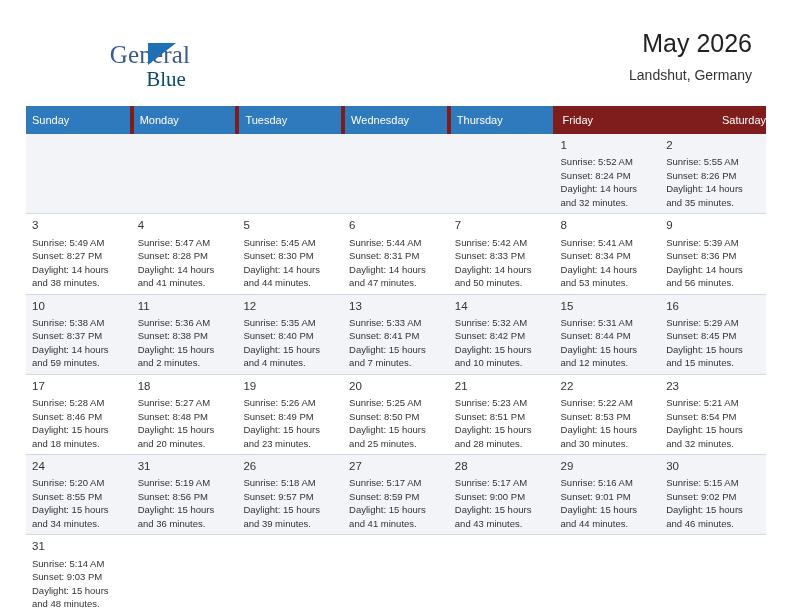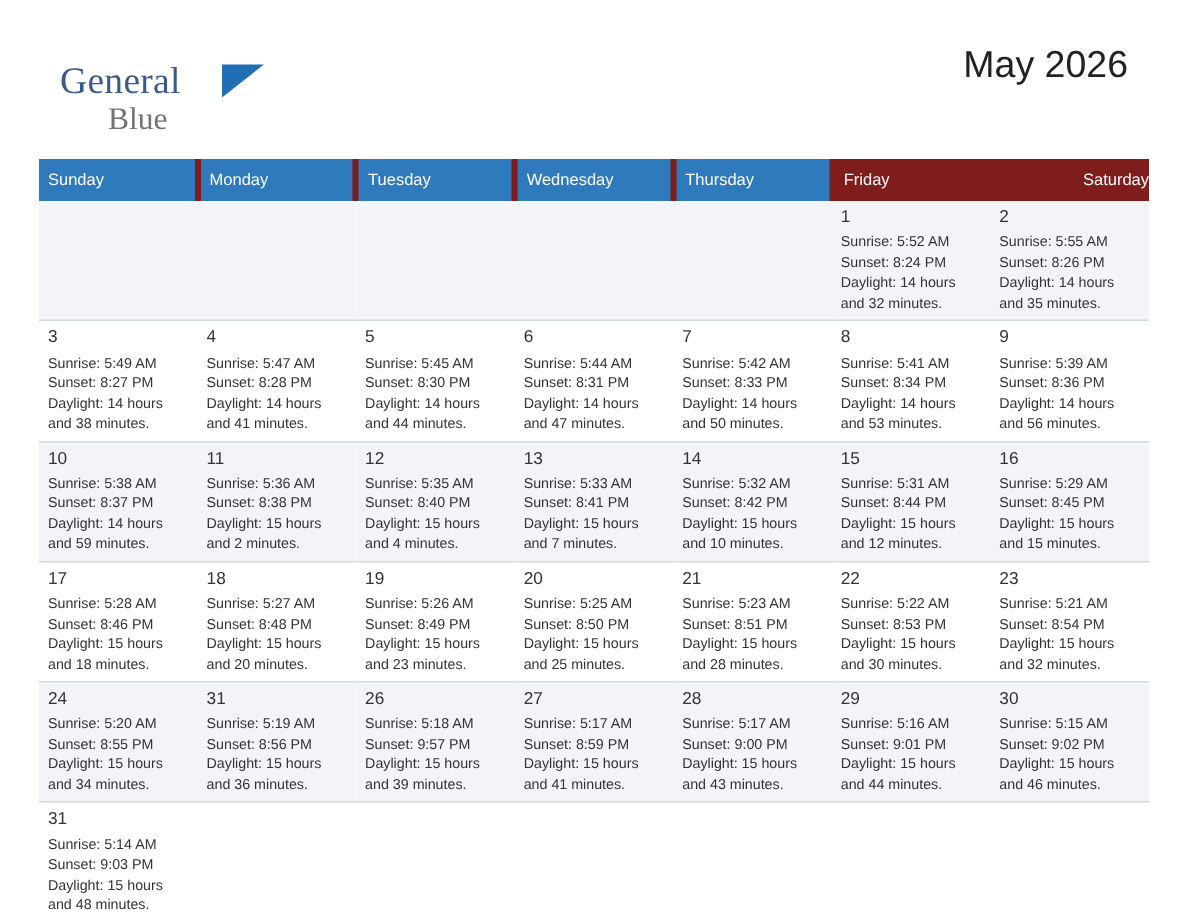--- a/index.html
+++ b/index.html
@@ -23,31 +23,32 @@
   }
   .header {
     position: relative;
     height: 76px;
   }
   .logo {
     position: absolute;
     left: 14px;
     top: 18px;
     width: 220px;
+    text-align: center;
   }
   .logo-general {
     font-size: 25px;
     color: #3a5a8c;
     letter-spacing: 0.2px;
     font-family: "Liberation Serif", serif;
     line-height: 1;
   }
   .logo-blue {
     font-size: 21px;
-    color: #737373;
+    color: #0c4a6e;
     font-family: "Liberation Serif", serif;
     line-height: 1;
     margin-top: 2px;
     margin-left: 32px;
   }
   .logo-flag {
     position: absolute;
     left: 108px;
     top: 1px;
     width: 0;
@@ -126,20 +127,21 @@
 <div class="page">
 
   <div class="header">
     <div class="logo">
       <div class="logo-general">General</div>
       <div class="logo-blue">Blue</div>
       <div class="logo-flag"></div>
     </div>
     <div class="title-block">
       <div class="month-title">May 2026</div>
+      <div class="location">Landshut, Germany</div>
     </div>
   </div>
 
   <table class="cal">
     <thead>
       <tr>
         <th>Sunday</th>
         <th>Monday</th>
         <th>Tuesday</th>
         <th>Wednesday</th>

